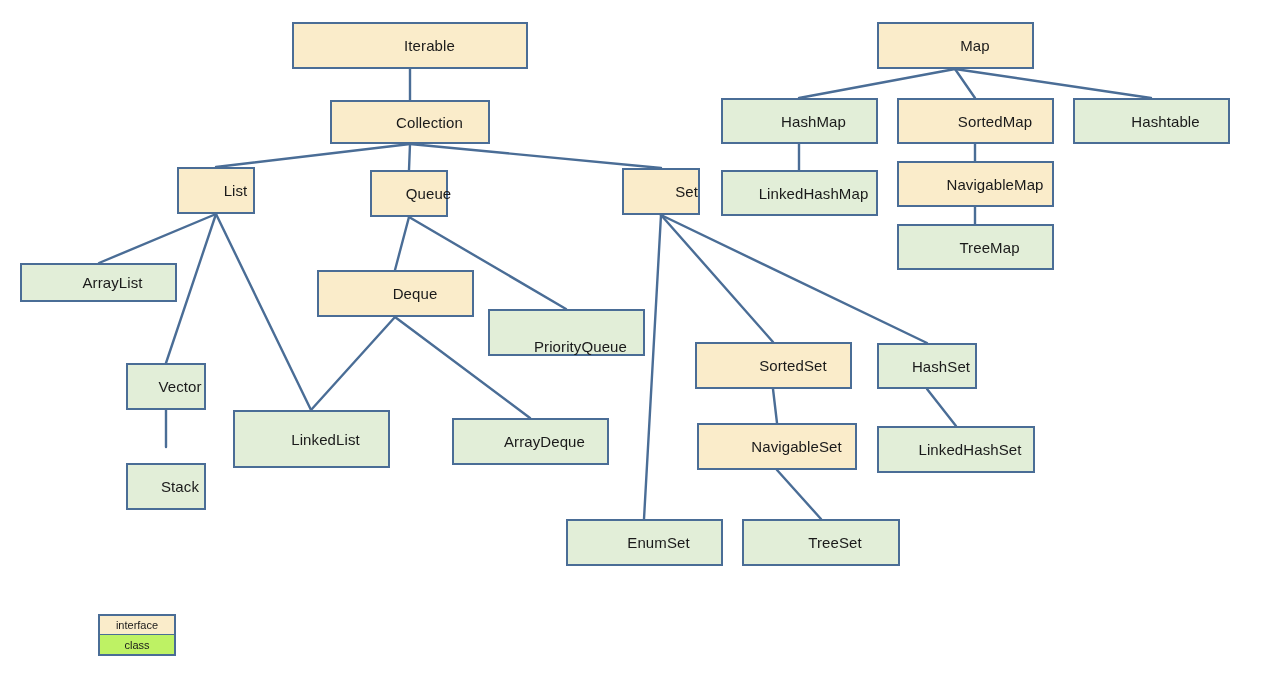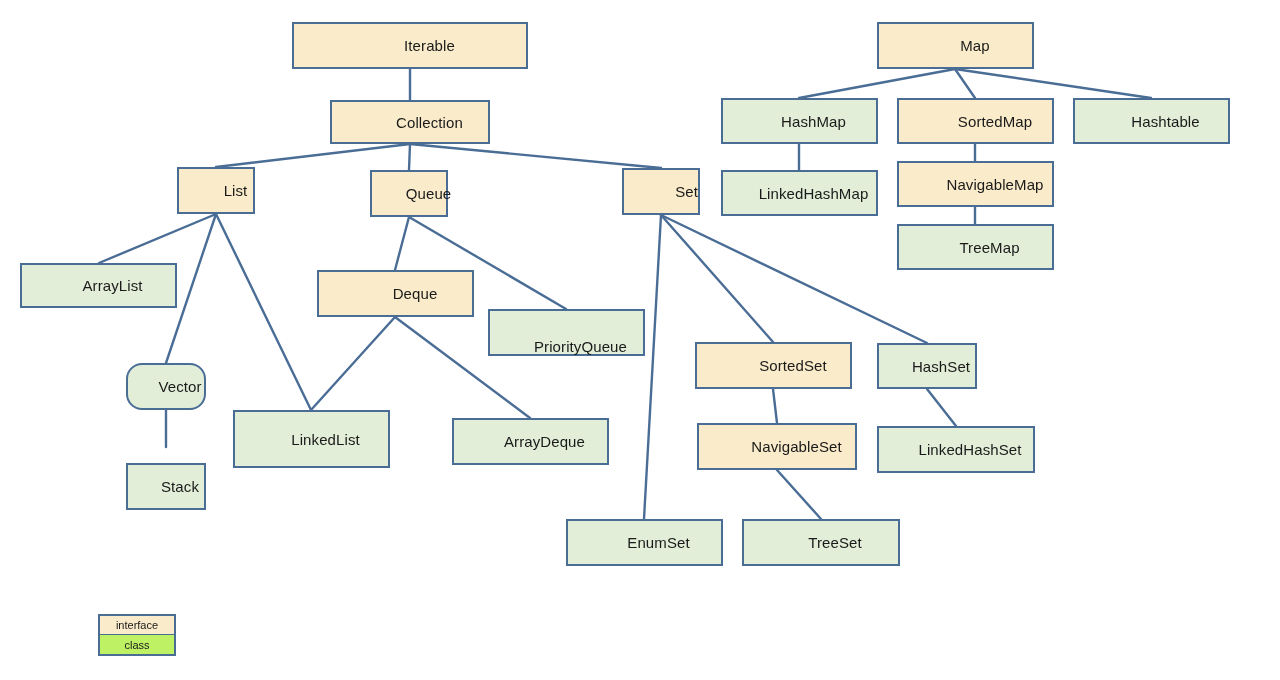--- a/index.html
+++ b/index.html
@@ -117,24 +117,24 @@
       </div>
       <div class="node interface" style="left: 177px; top: 167px; width: 78px; height: 47px;">
         <span class="node-label">List</span>
       </div>
       <div class="node interface" style="left: 370px; top: 170px; width: 78px; height: 47px;">
         <span class="node-label">Queue</span>
       </div>
       <div class="node interface" style="left: 622px; top: 168px; width: 78px; height: 47px; justify-content: flex-end;">
         <span class="node-label">Set</span>
       </div>
-      <div class="node klass" style="left: 20px; top: 263px; width: 157px; height: 45px; align-items: center;">
+      <div class="node klass" style="left: 20px; top: 263px; width: 157px; height: 39px; align-items: center;">
         <span class="node-label">ArrayList</span>
       </div>
-      <div class="node klass" style="left: 126px; top: 363px; width: 80px; height: 47px; border-radius: 16px;">
+      <div class="node klass" style="left: 126px; top: 363px; width: 80px; height: 47px;">
         <span class="node-label">Vector</span>
       </div>
       <div class="node klass" style="left: 126px; top: 463px; width: 80px; height: 47px;">
         <span class="node-label">Stack</span>
       </div>
       <div class="node klass" style="left: 233px; top: 410px; width: 157px; height: 58px;">
         <span class="node-label">LinkedList</span>
       </div>
       <div class="node interface" style="left: 317px; top: 270px; width: 157px; height: 47px;">
         <span class="node-label">Deque</span>

